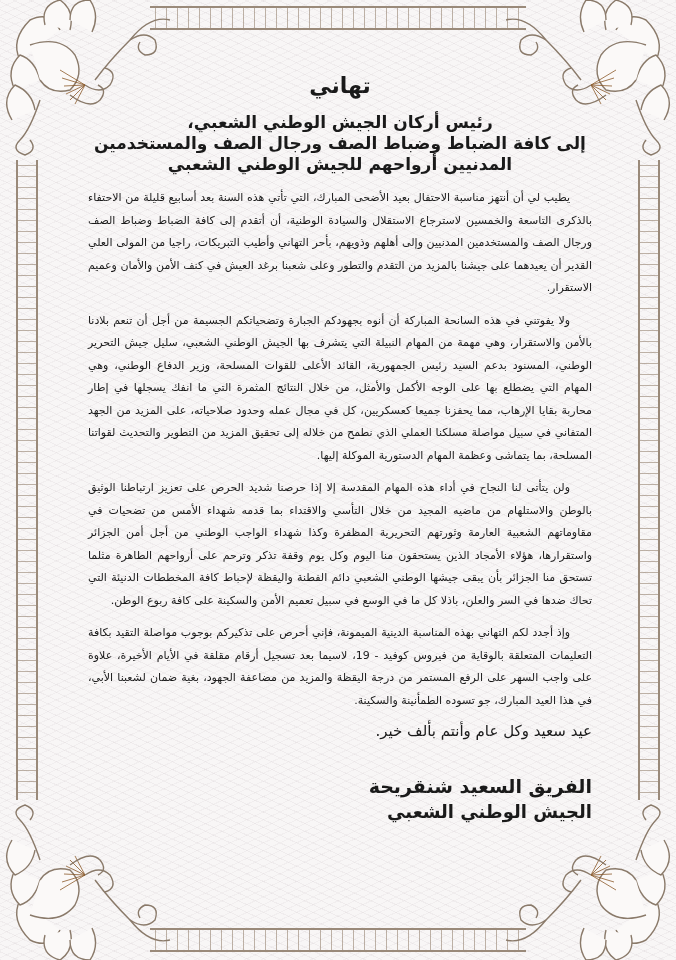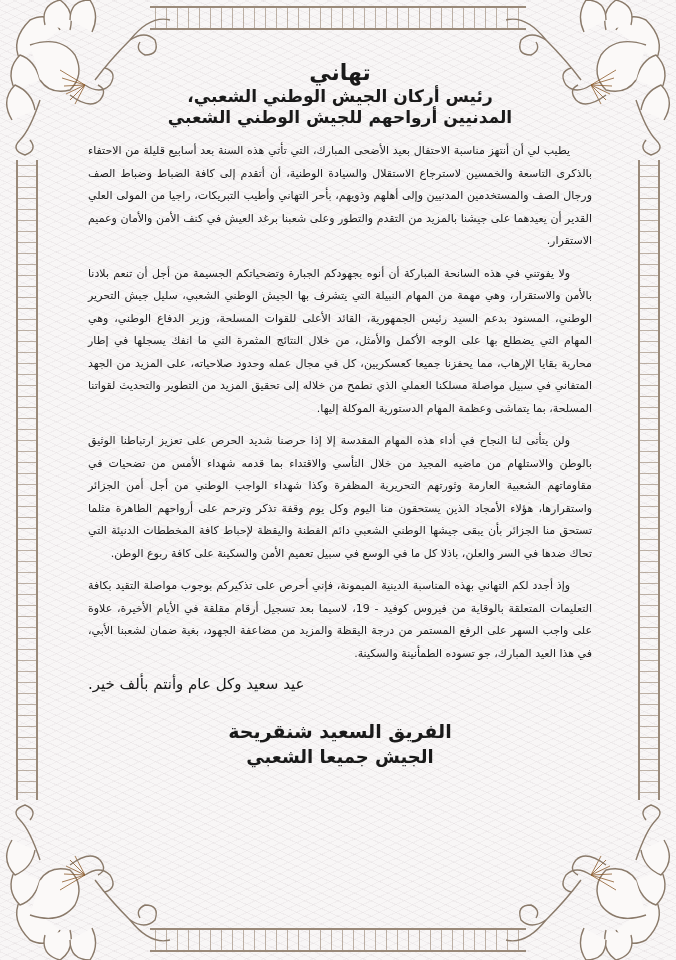--- a/index.html
+++ b/index.html
@@ -31,35 +31,35 @@
   .corner.tl { top: 0; left: 0; }
   .corner.tr { top: 0; right: 0; transform: scaleX(-1); }
   .corner.bl { bottom: 0; left: 0; transform: scaleY(-1); }
   .corner.br { bottom: 0; right: 0; transform: scale(-1,-1); }
 
   .content {
     position: absolute; left: 88px; right: 84px; top: 60px;
     direction: rtl; text-align: justify;
   }
   .title {
-    text-align: center; font-size: 22px; font-weight: bold; margin: 0; line-height: 26px;
+    text-align: center; font-size: 22px; font-weight: bold; margin: 13px; line-height: 26px;
   }
   .address {
     text-align: center; font-size: 17px; font-weight: bold; line-height: 21px; margin: 0;
   }
   .para {
     font-size: 11px; line-height: 22.5px; margin: 10px 0 0 0;
     text-indent: 22px; text-align: justify; text-align-last: right;
   }
   .para.first { margin-top: 12px; }
   .closing {
-    font-size: 15px; text-align: left; margin: 8px 0 0 0; line-height: 22px;
+    font-size: 15px; text-align: right; margin: 8px 0 0 0; line-height: 22px;
   }
   .signature {
-    text-align: center; font-weight: bold; font-size: 18px; line-height: 26px; margin-top: 23px;
+    text-align: right; font-weight: bold; font-size: 18px; line-height: 26px; margin-top: 31px;
   }
   .signature .rank { font-size: 19px; }
 </style>
 </head>
 <body>
 
 <div class="border-top"></div>
 <div class="border-bottom"></div>
 <div class="border-left"></div>
 <div class="border-right"></div>
@@ -125,26 +125,27 @@
     <path d="M85 85 L60 70 M85 85 L62 78 M85 85 L64 86 M85 85 L66 94 M85 85 L70 100 M85 85 L75 104" stroke="#8b5a2b" stroke-width="0.8"></path>
     <path d="M85 85 Q100 95 110 85 Q118 72 105 68"></path>
     <path d="M40 100 Q30 130 20 140 Q10 150 25 155 Q38 150 30 140"></path>
     <path d="M70 95 Q90 110 100 100 Q108 90 98 85"></path>
   </svg>
 </div>
 
 <div class="content">
   <h1 class="title">تهاني</h1>
   <p class="address">رئيس أركان الجيش الوطني الشعبي،</p>
+  <p class="address">إلى كافة الضباط وضباط الصف ورجال الصف والمستخدمين</p>
   <p class="address">المدنيين أرواحهم للجيش الوطني الشعبي</p>
 
   <p class="para first">يطيب لي أن أنتهز مناسبة الاحتفال بعيد الأضحى المبارك، التي تأتي هذه السنة بعد أسابيع قليلة من الاحتفاء بالذكرى التاسعة والخمسين لاسترجاع الاستقلال والسيادة الوطنية، أن أتقدم إلى كافة الضباط وضباط الصف ورجال الصف والمستخدمين المدنيين وإلى أهلهم وذويهم، بأحر التهاني وأطيب التبريكات، راجيا من المولى العلي القدير أن يعيدهما على جيشنا بالمزيد من التقدم والتطور وعلى شعبنا برغد العيش في كنف الأمن والأمان وعميم الاستقرار.</p>
   <p class="para">ولا يفوتني في هذه السانحة المباركة أن أنوه بجهودكم الجبارة وتضحياتكم الجسيمة من أجل أن تنعم بلادنا بالأمن والاستقرار، وهي مهمة من المهام النبيلة التي يتشرف بها الجيش الوطني الشعبي، سليل جيش التحرير الوطني، المسنود بدعم السيد رئيس الجمهورية، القائد الأعلى للقوات المسلحة، وزير الدفاع الوطني، وهي المهام التي يضطلع بها على الوجه الأكمل والأمثل، من خلال النتائج المثمرة التي ما انفك يسجلها في إطار محاربة بقايا الإرهاب، مما يحفزنا جميعا كعسكريين، كل في مجال عمله وحدود صلاحياته، على المزيد من الجهد المتفاني في سبيل مواصلة مسلكنا العملي الذي نطمح من خلاله إلى تحقيق المزيد من التطوير والتحديث لقواتنا المسلحة، بما يتماشى وعظمة المهام الدستورية الموكلة إليها.</p>
   <p class="para">ولن يتأتى لنا النجاح في أداء هذه المهام المقدسة إلا إذا حرصنا شديد الحرص على تعزيز ارتباطنا الوثيق بالوطن والاستلهام من ماضيه المجيد من خلال التأسي والاقتداء بما قدمه شهداء الأمس من تضحيات في مقاوماتهم الشعبية العارمة وثورتهم التحريرية المظفرة وكذا شهداء الواجب الوطني من أجل أمن الجزائر واستقرارها، هؤلاء الأمجاد الذين يستحقون منا اليوم وكل يوم وقفة تذكر وترحم على أرواحهم الطاهرة مثلما تستحق منا الجزائر بأن يبقى جيشها الوطني الشعبي دائم الفطنة واليقظة لإحباط كافة المخططات الدنيئة التي تحاك ضدها في السر والعلن، باذلا كل ما في الوسع في سبيل تعميم الأمن والسكينة على كافة ربوع الوطن.</p>
   <p class="para">وإذ أجدد لكم التهاني بهذه المناسبة الدينية الميمونة، فإني أحرص على تذكيركم بوجوب مواصلة التقيد بكافة التعليمات المتعلقة بالوقاية من فيروس كوفيد - 19، لاسيما بعد تسجيل أرقام مقلقة في الأيام الأخيرة، علاوة على واجب السهر على الرفع المستمر من درجة اليقظة والمزيد من مضاعفة الجهود، بغية ضمان لشعبنا الأبي، في هذا العيد المبارك، جو تسوده الطمأنينة والسكينة.</p>
 
   <p class="closing">عيد سعيد وكل عام وأنتم بألف خير.</p>
 
   <div class="signature">
     <div class="rank">الفريق السعيد شنقريحة</div>
-    <div>الجيش جميعا الشعبي</div>
+    <div>الجيش الوطني الشعبي</div>
   </div>
 </div>
 
 </body></html>

